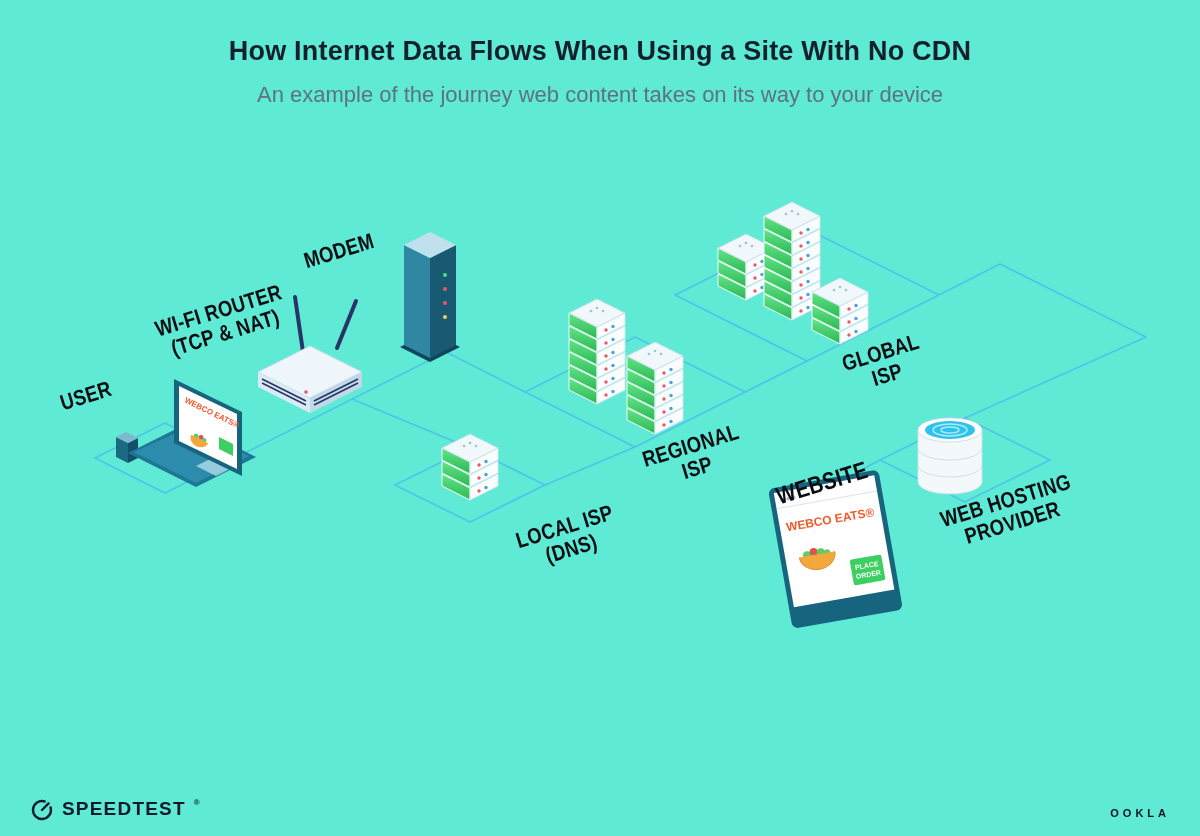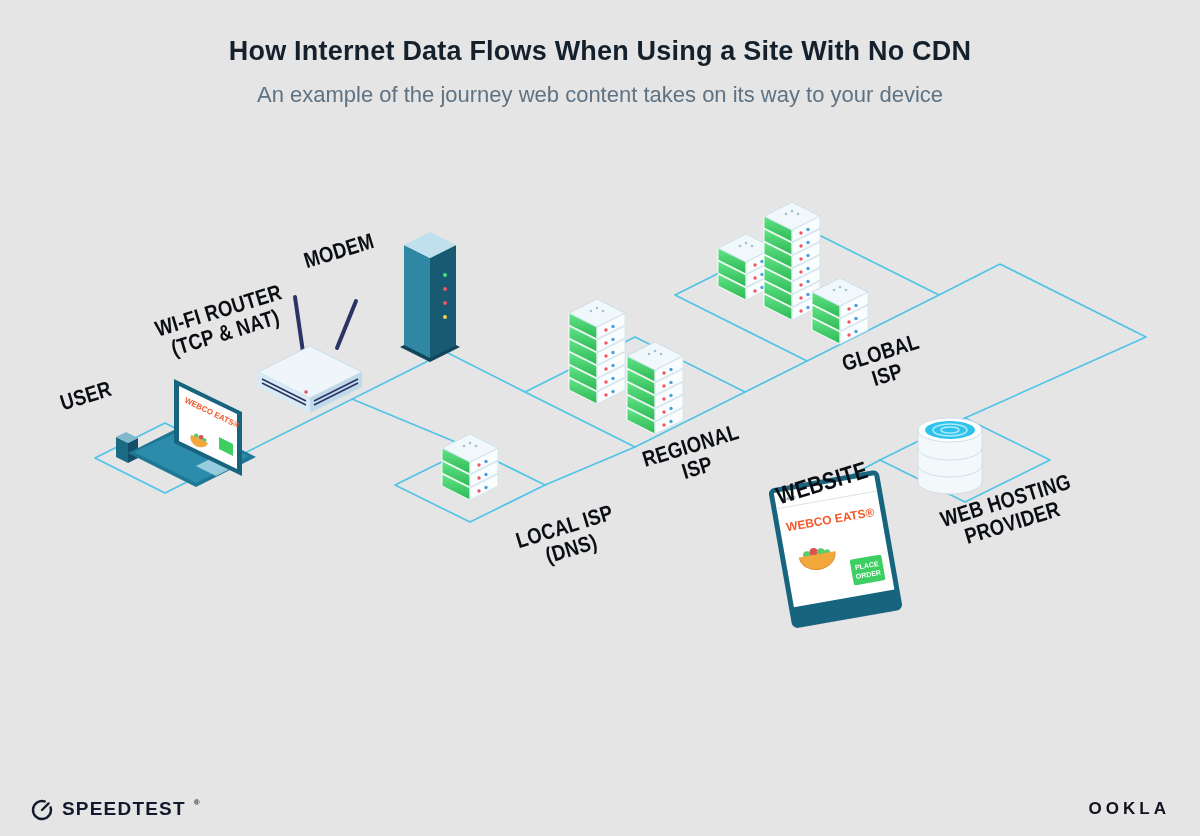--- a/index.html
+++ b/index.html
@@ -1,17 +1,17 @@
 <!DOCTYPE html>
 <html><head>
 <meta charset="utf-8">
 <style>
   * { margin:0; padding:0; box-sizing:border-box; }
   html,body { width:1200px; height:836px; background:#ffffff; font-family:"Liberation Sans", sans-serif; overflow:hidden; }
-  .canvas { position:relative; width:1200px; height:836px; background:#e5e5e5; }
+  .canvas { position:relative; width:1200px; height:836px; background:#5eead4; }
 
   .header { position:absolute; top:36px; left:0; width:100%; text-align:center; }
   .title { font-size:27px; font-weight:bold; color:#14212d; letter-spacing:0.2px; }
   .subtitle { margin-top:15px; font-size:22px; font-weight:normal; color:#5d7283; }
 
   .diagram-svg { position:absolute; left:0; top:0; }
 
   .lbl {
     position:absolute;
     font-weight:bold;
@@ -22,21 +22,21 @@
     font-size:20px;
     letter-spacing:0.3px;
     transform:translate(-50%,-50%) rotate(-17deg) scale(0.92,1.1);
   }
   .lbl.big { font-size:22px; }
 
   .footer { position:absolute; left:0; right:0; bottom:12px; height:34px; }
   .speedtest { position:absolute; left:30px; bottom:2px; display:flex; gap:8px; }
   .speedtest-text { font-size:19px; font-weight:bold; letter-spacing:1.2px; color:#121a2d; }
   .tm { font-size:8px; vertical-align:super; color:#121a2d; font-weight:bold; }
-  .ookla { position:absolute; right:30px; bottom:5px; font-size:17px; font-weight:bold; letter-spacing:4px; color:#10131f;margin-top:24px; }
+  .ookla { position:absolute; right:30px; bottom:5px; font-size:11px; font-weight:bold; letter-spacing:4px; color:#10131f;margin-top:24px; }
 </style>
 </head>
 <body>
 
 <div class="canvas">
 
   <div class="header">
     <h1 class="title">How Internet Data Flows When Using a Site With No CDN</h1>
     <p class="subtitle">An example of the journey web content takes on its way to your device</p>
   </div>

